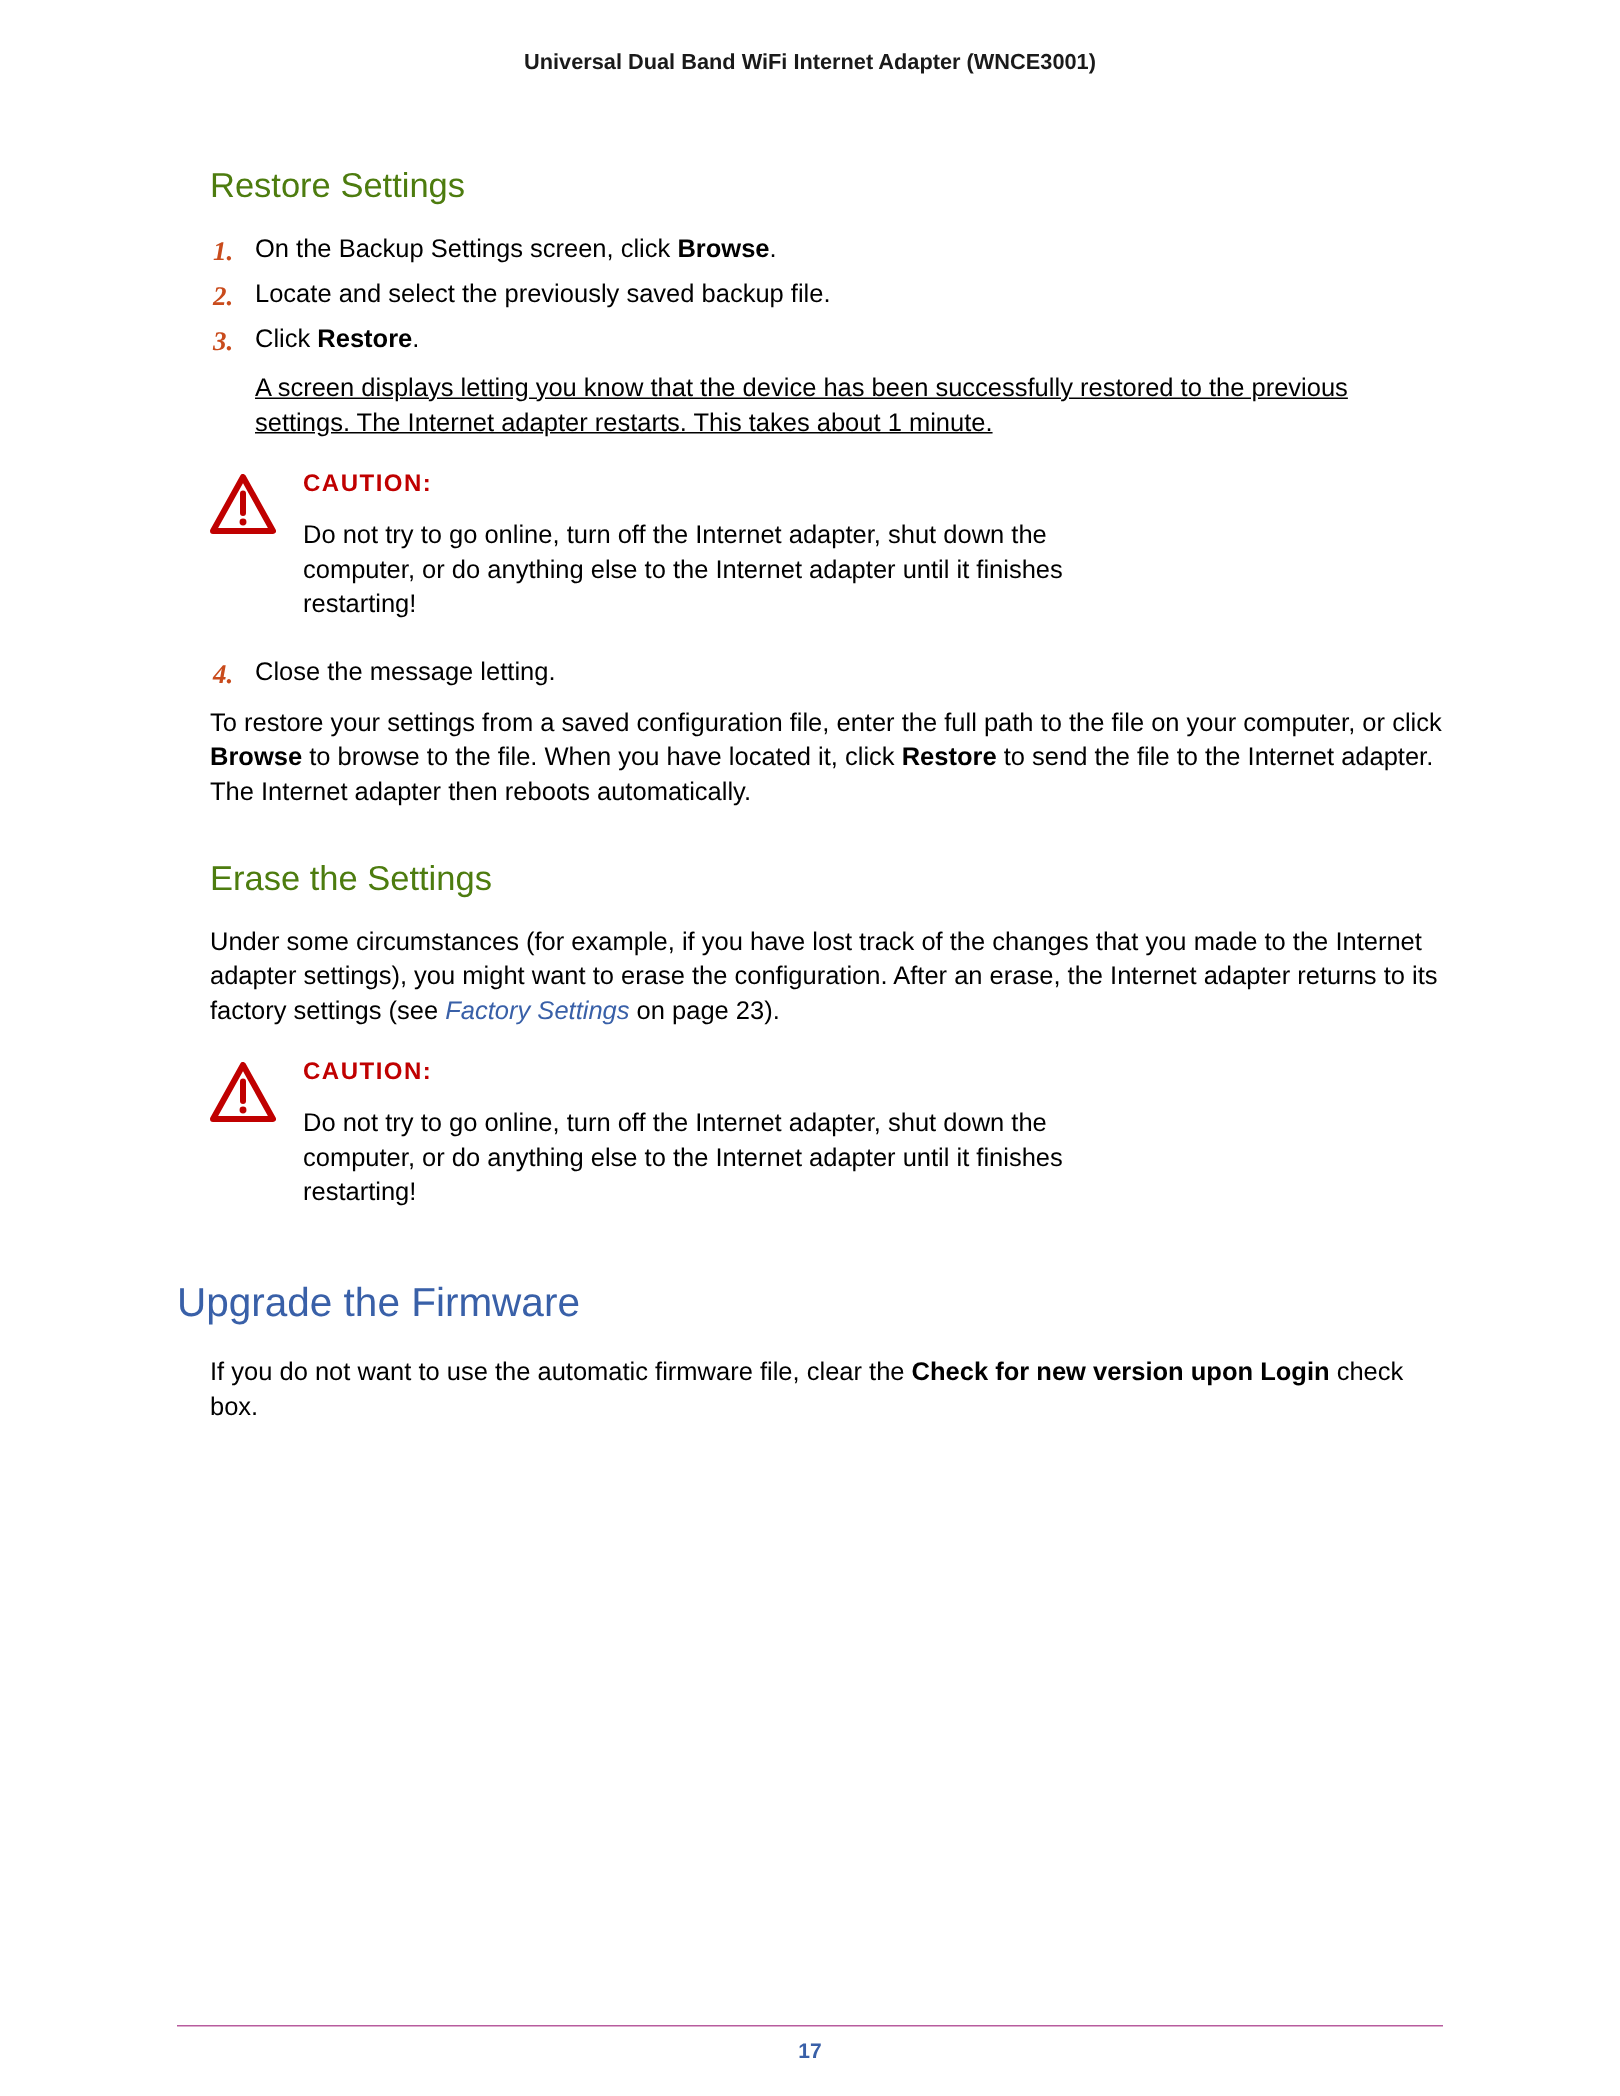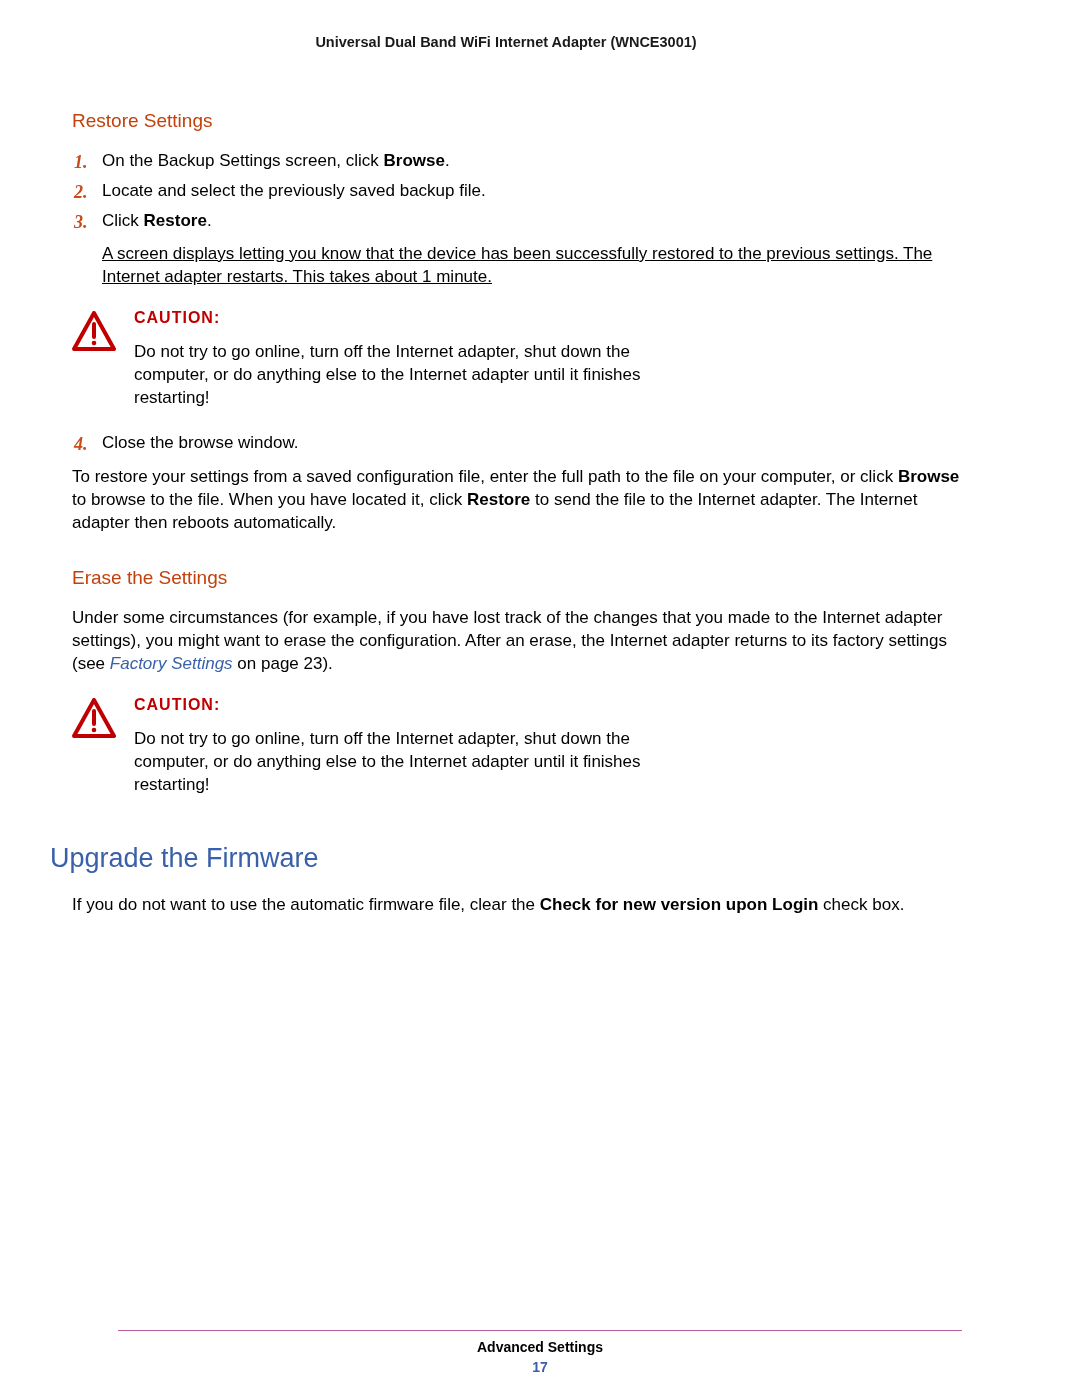--- a/index.html
+++ b/index.html
@@ -5,36 +5,36 @@
   body {
     margin: 0;
     padding: 0;
     background: #ffffff;
     font-family: Arial, Helvetica, sans-serif;
     font-size: 17px;
     color: #000000;
     width: 1080px;
   }
   .page {
-    padding: 34px 118px 30px 50px;
+    padding: 34px 118px 30px 118px;
     box-sizing: border-box;
     position: relative;
     min-height: 1397px;
     border-radius: 11px;
   }
   .doc-header {
     text-align: center;
     font-weight: bold;
     font-size: 14.5px;
     color: #1a1a1a;
     margin-bottom: 60px;
   }
   .h2 {
-    font-size: 19px;
-    color: #c2410c;
+    font-size: 23px;
+    color: #4d7c0f;
     font-weight: 500;
     margin: 32px 0 18px 22px;
     font-family: Verdana, Arial, sans-serif;
   }
   .h1 {
     font-size: 27px;
     color: #3960a8;
     font-weight: 500;
     margin: 46px 0 20px 0;
     font-family: Verdana, Arial, sans-serif;
@@ -157,21 +157,21 @@
     </div>
     <div>
       <div class="caution-label">CAUTION:</div>
       <div class="caution-text">Do not try to go online, turn off the Internet adapter, shut down the computer, or do anything else to the Internet adapter until it finishes restarting!</div>
     </div>
   </div>
 
   <div class="content">
     <ol class="steps" style="counter-reset: step 3;">
       <li>
-        <span>Close the browse window.</span>
+        <span>Close the message letting.</span>
       </li>
     </ol>
 
     <div class="para">
       <span>To restore your settings from a saved configuration file, enter the full path to the file on your computer, or click </span><b>Browse</b><span> to browse to the file. When you have located it, click </span><b>Restore</b><span> to send the file to the Internet adapter. The Internet adapter then reboots automatically.</span>
     </div>
   </div>
 
   <div class="h2">Erase the Settings</div>
 
@@ -198,17 +198,16 @@
   <div class="h1">Upgrade the Firmware</div>
 
   <div class="content">
     <div class="para">
       <span>If you do not want to use the automatic firmware file, clear the </span><b>Check for new version upon Login</b><span> check box.</span>
     </div>
   </div>
 
   <div class="footer">
     <hr class="footer-line">
-    <div class="footer-title">Advanced Settings</div>
     <div class="footer-page">17</div>
   </div>
 
 </div>
 
 </body></html>

